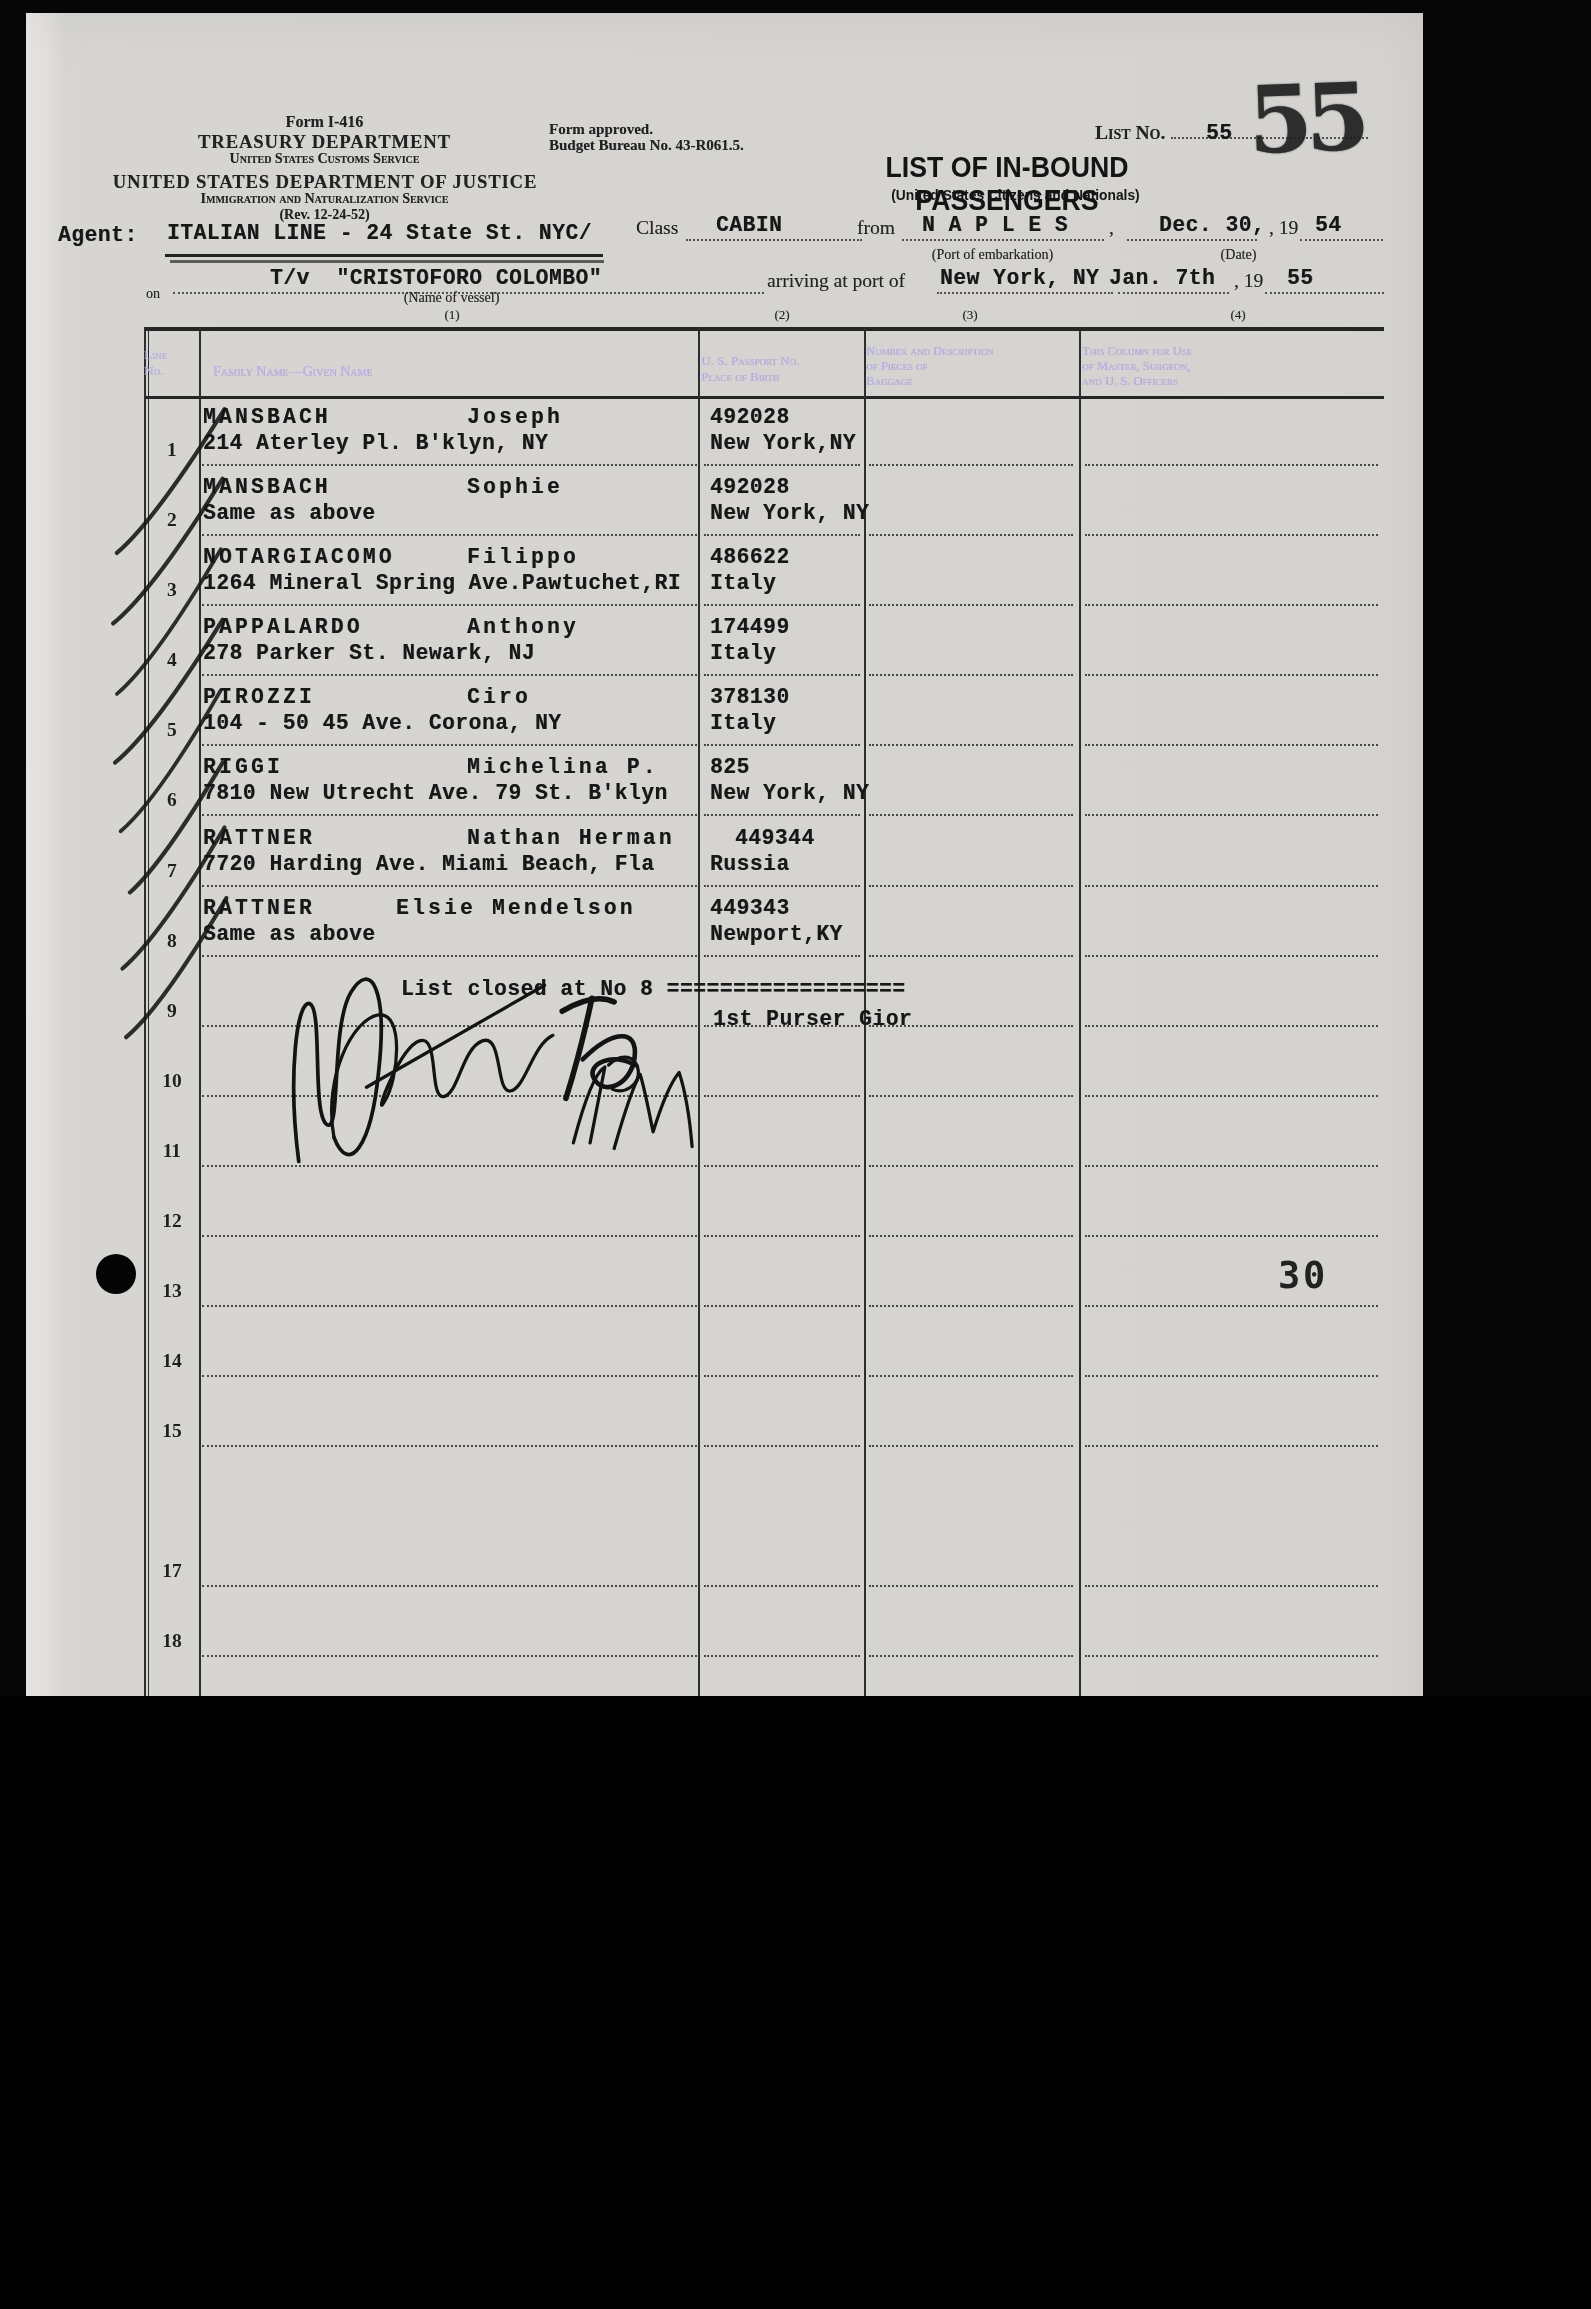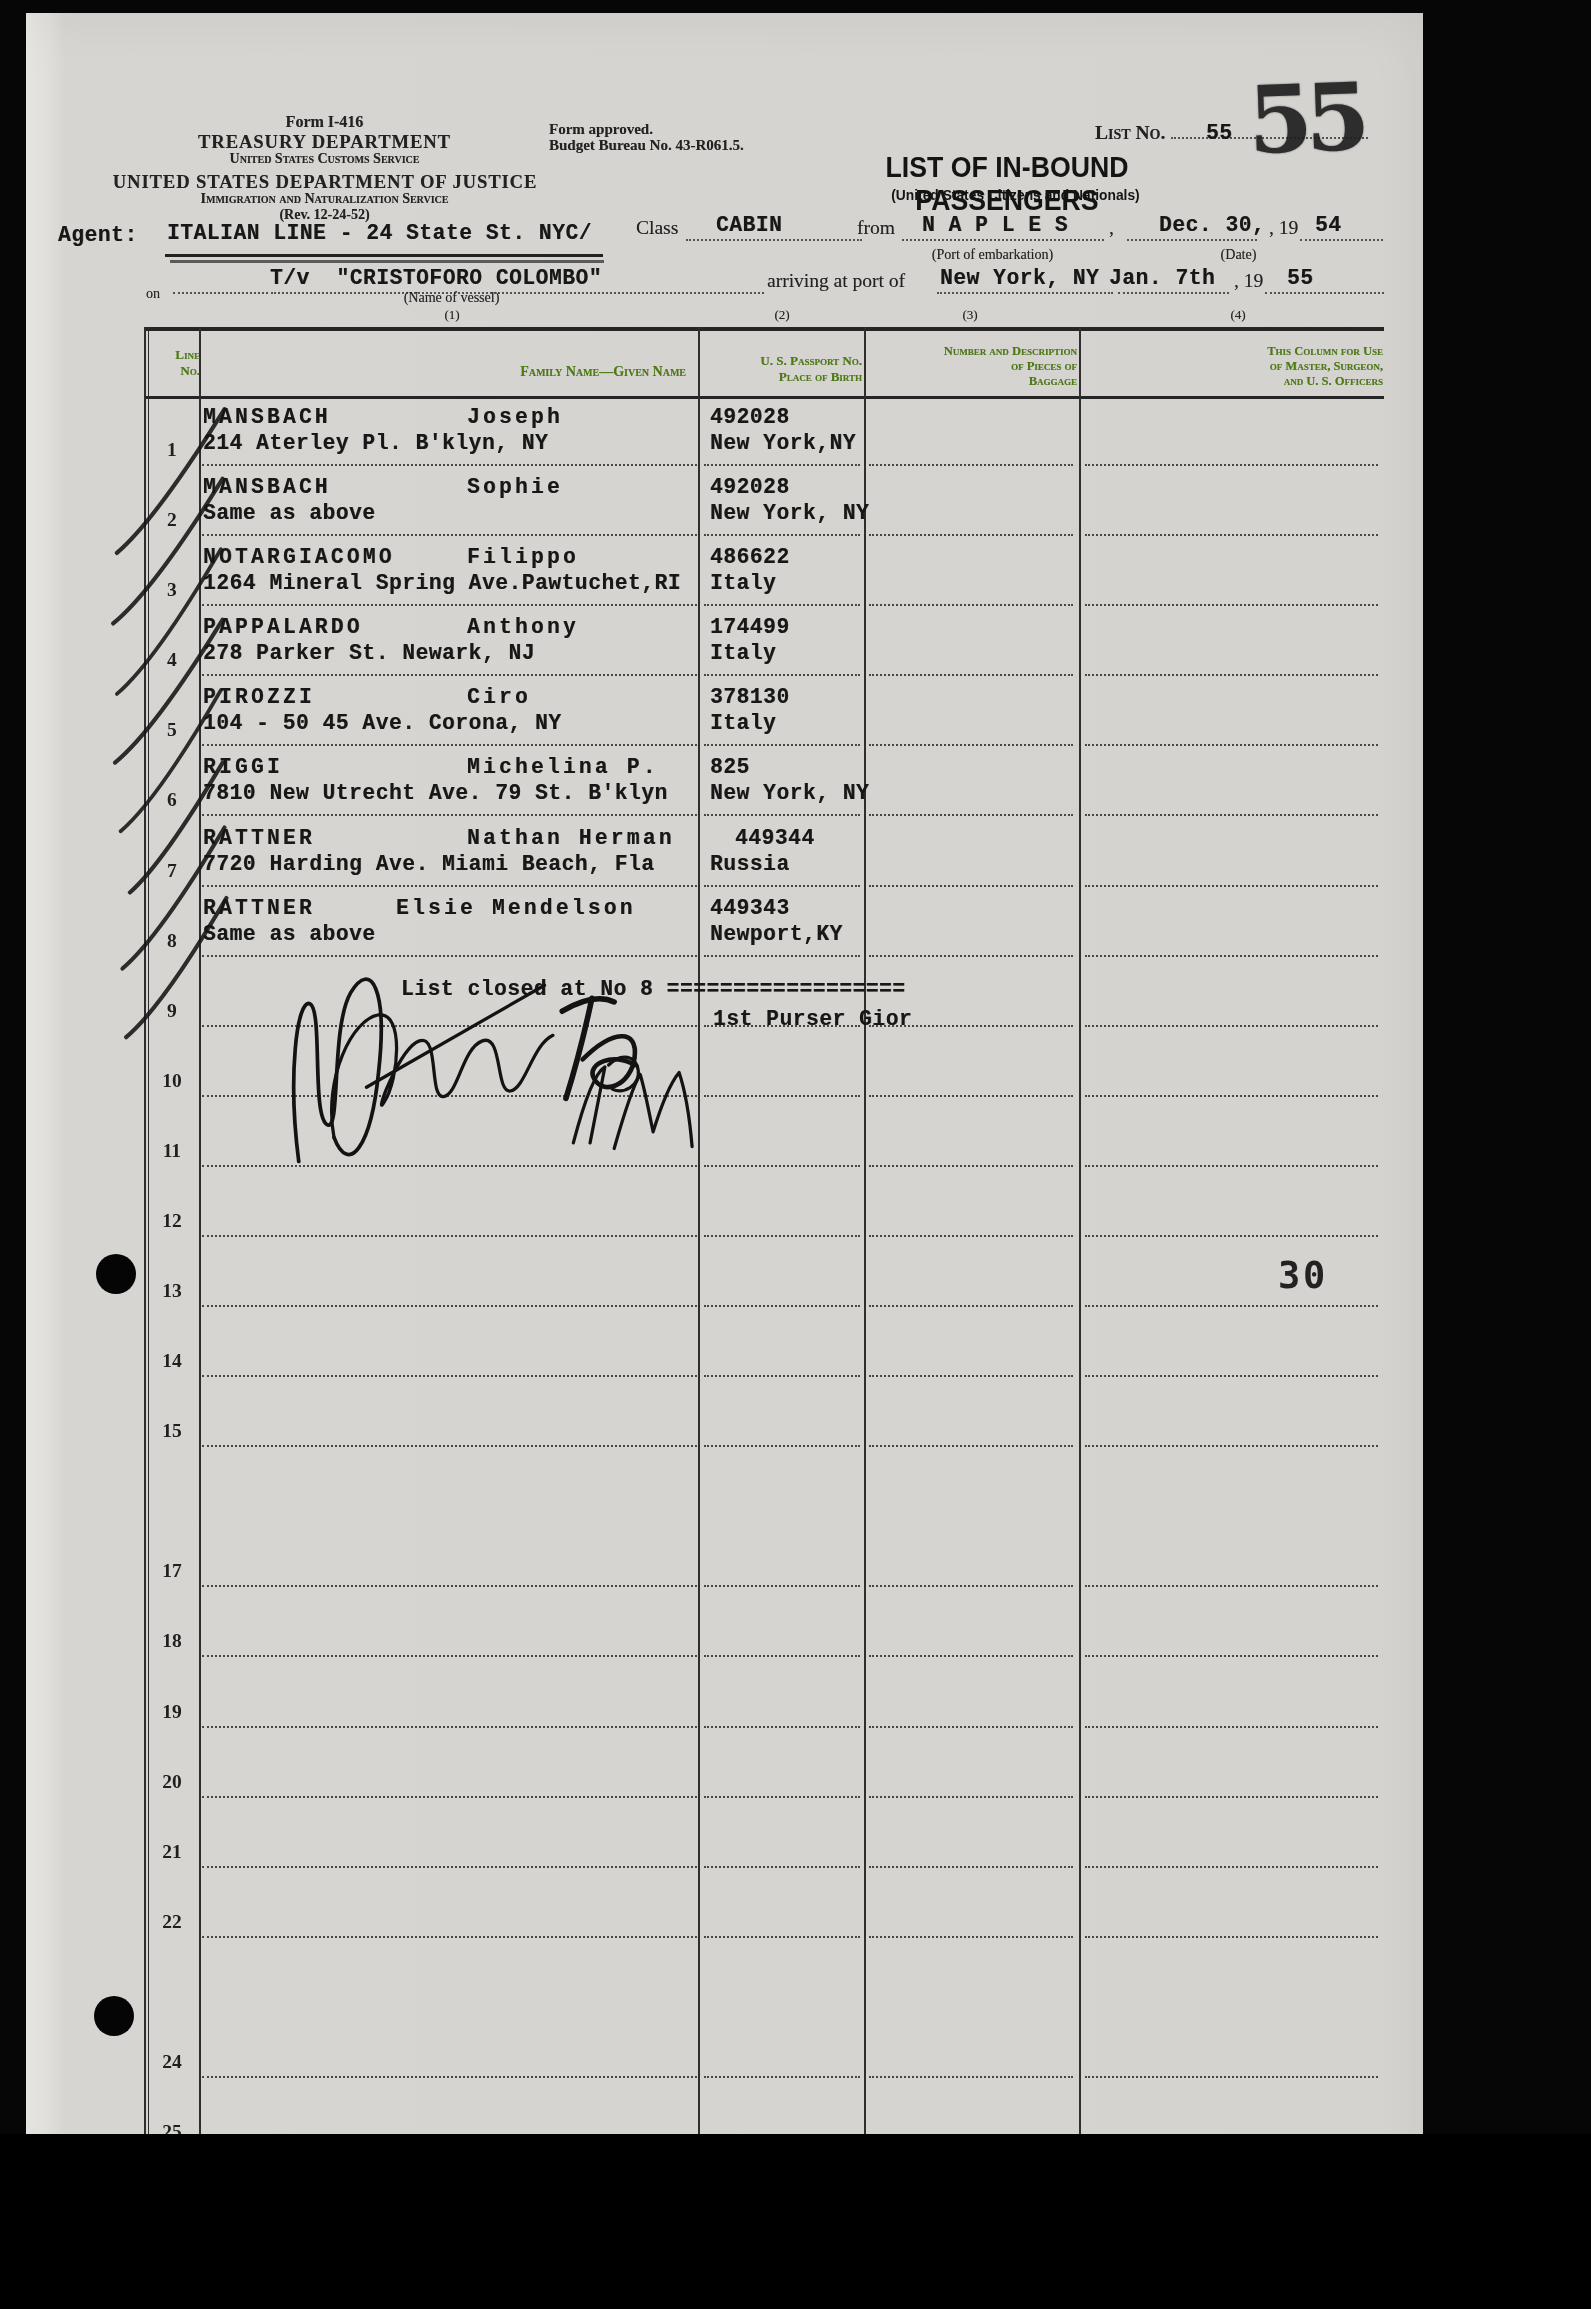--- a/index.html
+++ b/index.html
@@ -1,30 +1,30 @@
 <!DOCTYPE html>
 <html style="font-size:15px"><head>
 <meta charset="utf-8">
 <style>
   html,body{margin:0;padding:0;background:#000;}
-  .stage{position:relative;width:1592px;height:2134px;background:#060606;overflow:hidden;
+  .stage{position:relative;width:1592px;height:1696px;background:#060606;overflow:hidden;
          font-family:"Liberation Serif",serif;}
   .paper{position:absolute;left:26px;top:13px;width:1397px;height:2182px;
          background:linear-gradient(90deg,#ecebe8 0px,#e3e2df 20.4px,#d7d6d3 39px,#d6d5d2 56px,#d4d3d0 100%);
          box-shadow:inset 0 0 56px rgba(0,0,0,0.06);}
   .abs{position:absolute;}
   .printed{font-family:"Liberation Serif",serif;color:#222;text-shadow:0.3px 0.3px 0.5px rgba(20,20,20,.35);}
   .sc{font-variant:small-caps;}
   .ctr{text-align:center;}
   .typed{font-family:"Liberation Mono",monospace;font-weight:bold;color:#171717;
          font-size:21.3px;letter-spacing:0.5px;white-space:pre;
          text-shadow:0.4px 0.4px 0.6px rgba(10,10,10,.5);}
   .typed.wide{letter-spacing:3.2px;}
-  .hdr{position:absolute;font-family:"Liberation Serif",serif;font-variant:small-caps;font-weight:bold;
-       color:#4d7c0f;text-align:right;white-space:pre-line;line-height:1.2;
+  .hdr{position:absolute;font-family:"Liberation Serif",serif;font-variant:small-caps;font-weight:normal;
+       color:#c4b5fd;text-align:left;white-space:pre-line;line-height:1.2;
        text-shadow:0.3px 0.3px 0.4px rgba(20,20,20,.3);}
   .leader{position:absolute;height:1.9px;border-bottom:2.3px dotted #3c3c3c;opacity:.85;}
   .vline{position:absolute;background:#2e2e2e;width:1.9px;top:327px;height:1828px;}
   .hline{position:absolute;background:#252525;left:144px;width:1240px;}
   .trow{position:absolute;left:0;width:1240px;height:70px;}
   .trow .dot{position:absolute;bottom:0;height:0;border-bottom:2.3px dotted #383838;opacity:.9;}
   .rownum{position:absolute;left:1.9px;bottom:4.6px;width:52px;text-align:center;
           font-family:"Liberation Serif",serif;font-weight:bold;font-size:19.5px;color:#1f1f1f;}
   .title{font-family:"Liberation Sans",sans-serif;font-weight:bold;color:#141414;
          transform:scaleX(.92);transform-origin:center;}

